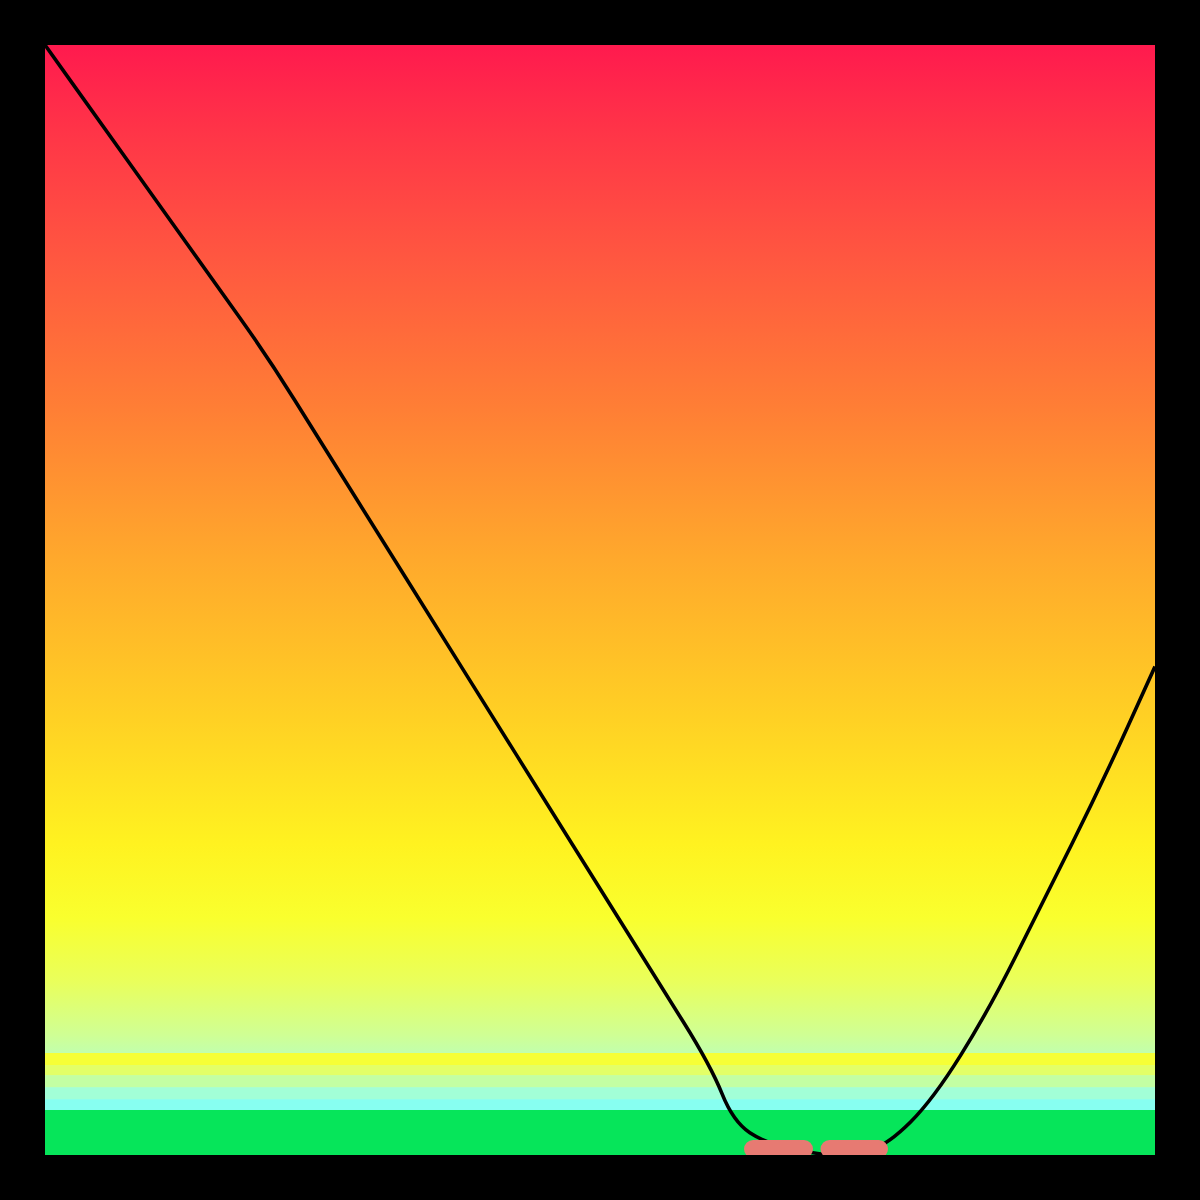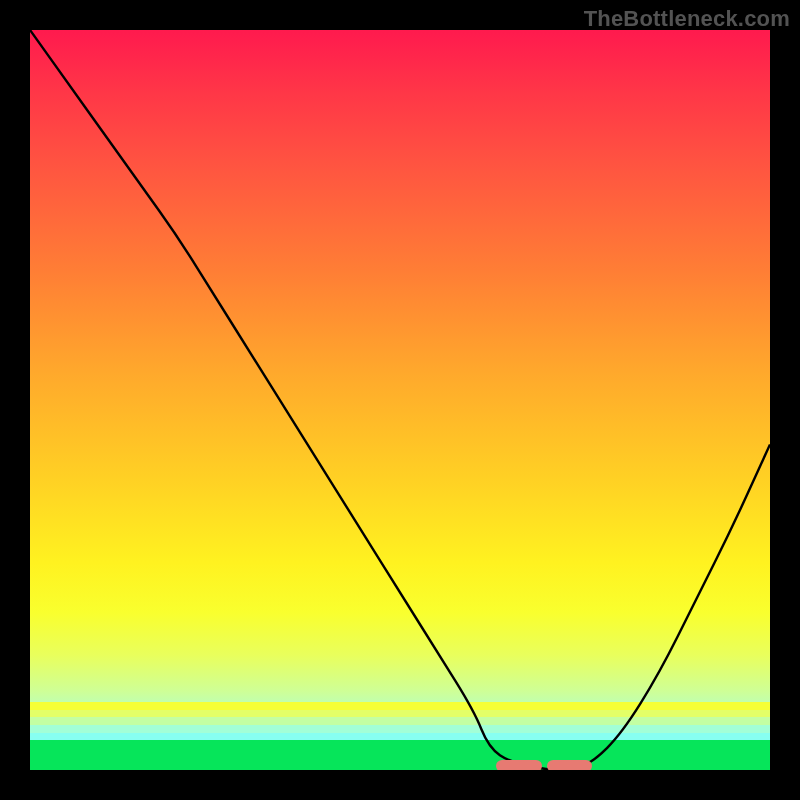--- a/index.html
+++ b/index.html
@@ -94,21 +94,20 @@
     background: #E77A72;
     border-radius: 6px;
     z-index: 4;
   }
 </style>
 </head>
 <body>
 
 <div class="frame">
 
-  <div class="watermark">TheBottleneck.com</div>
 
   <div class="plot-area">
     <div class="grad"></div>
     <div class="stripes">
       <div class="s1"></div>
         <div class="s2"></div>
         <div class="s3"></div>
         <div class="s4"></div>
         <div class="s5"></div>
     </div>

